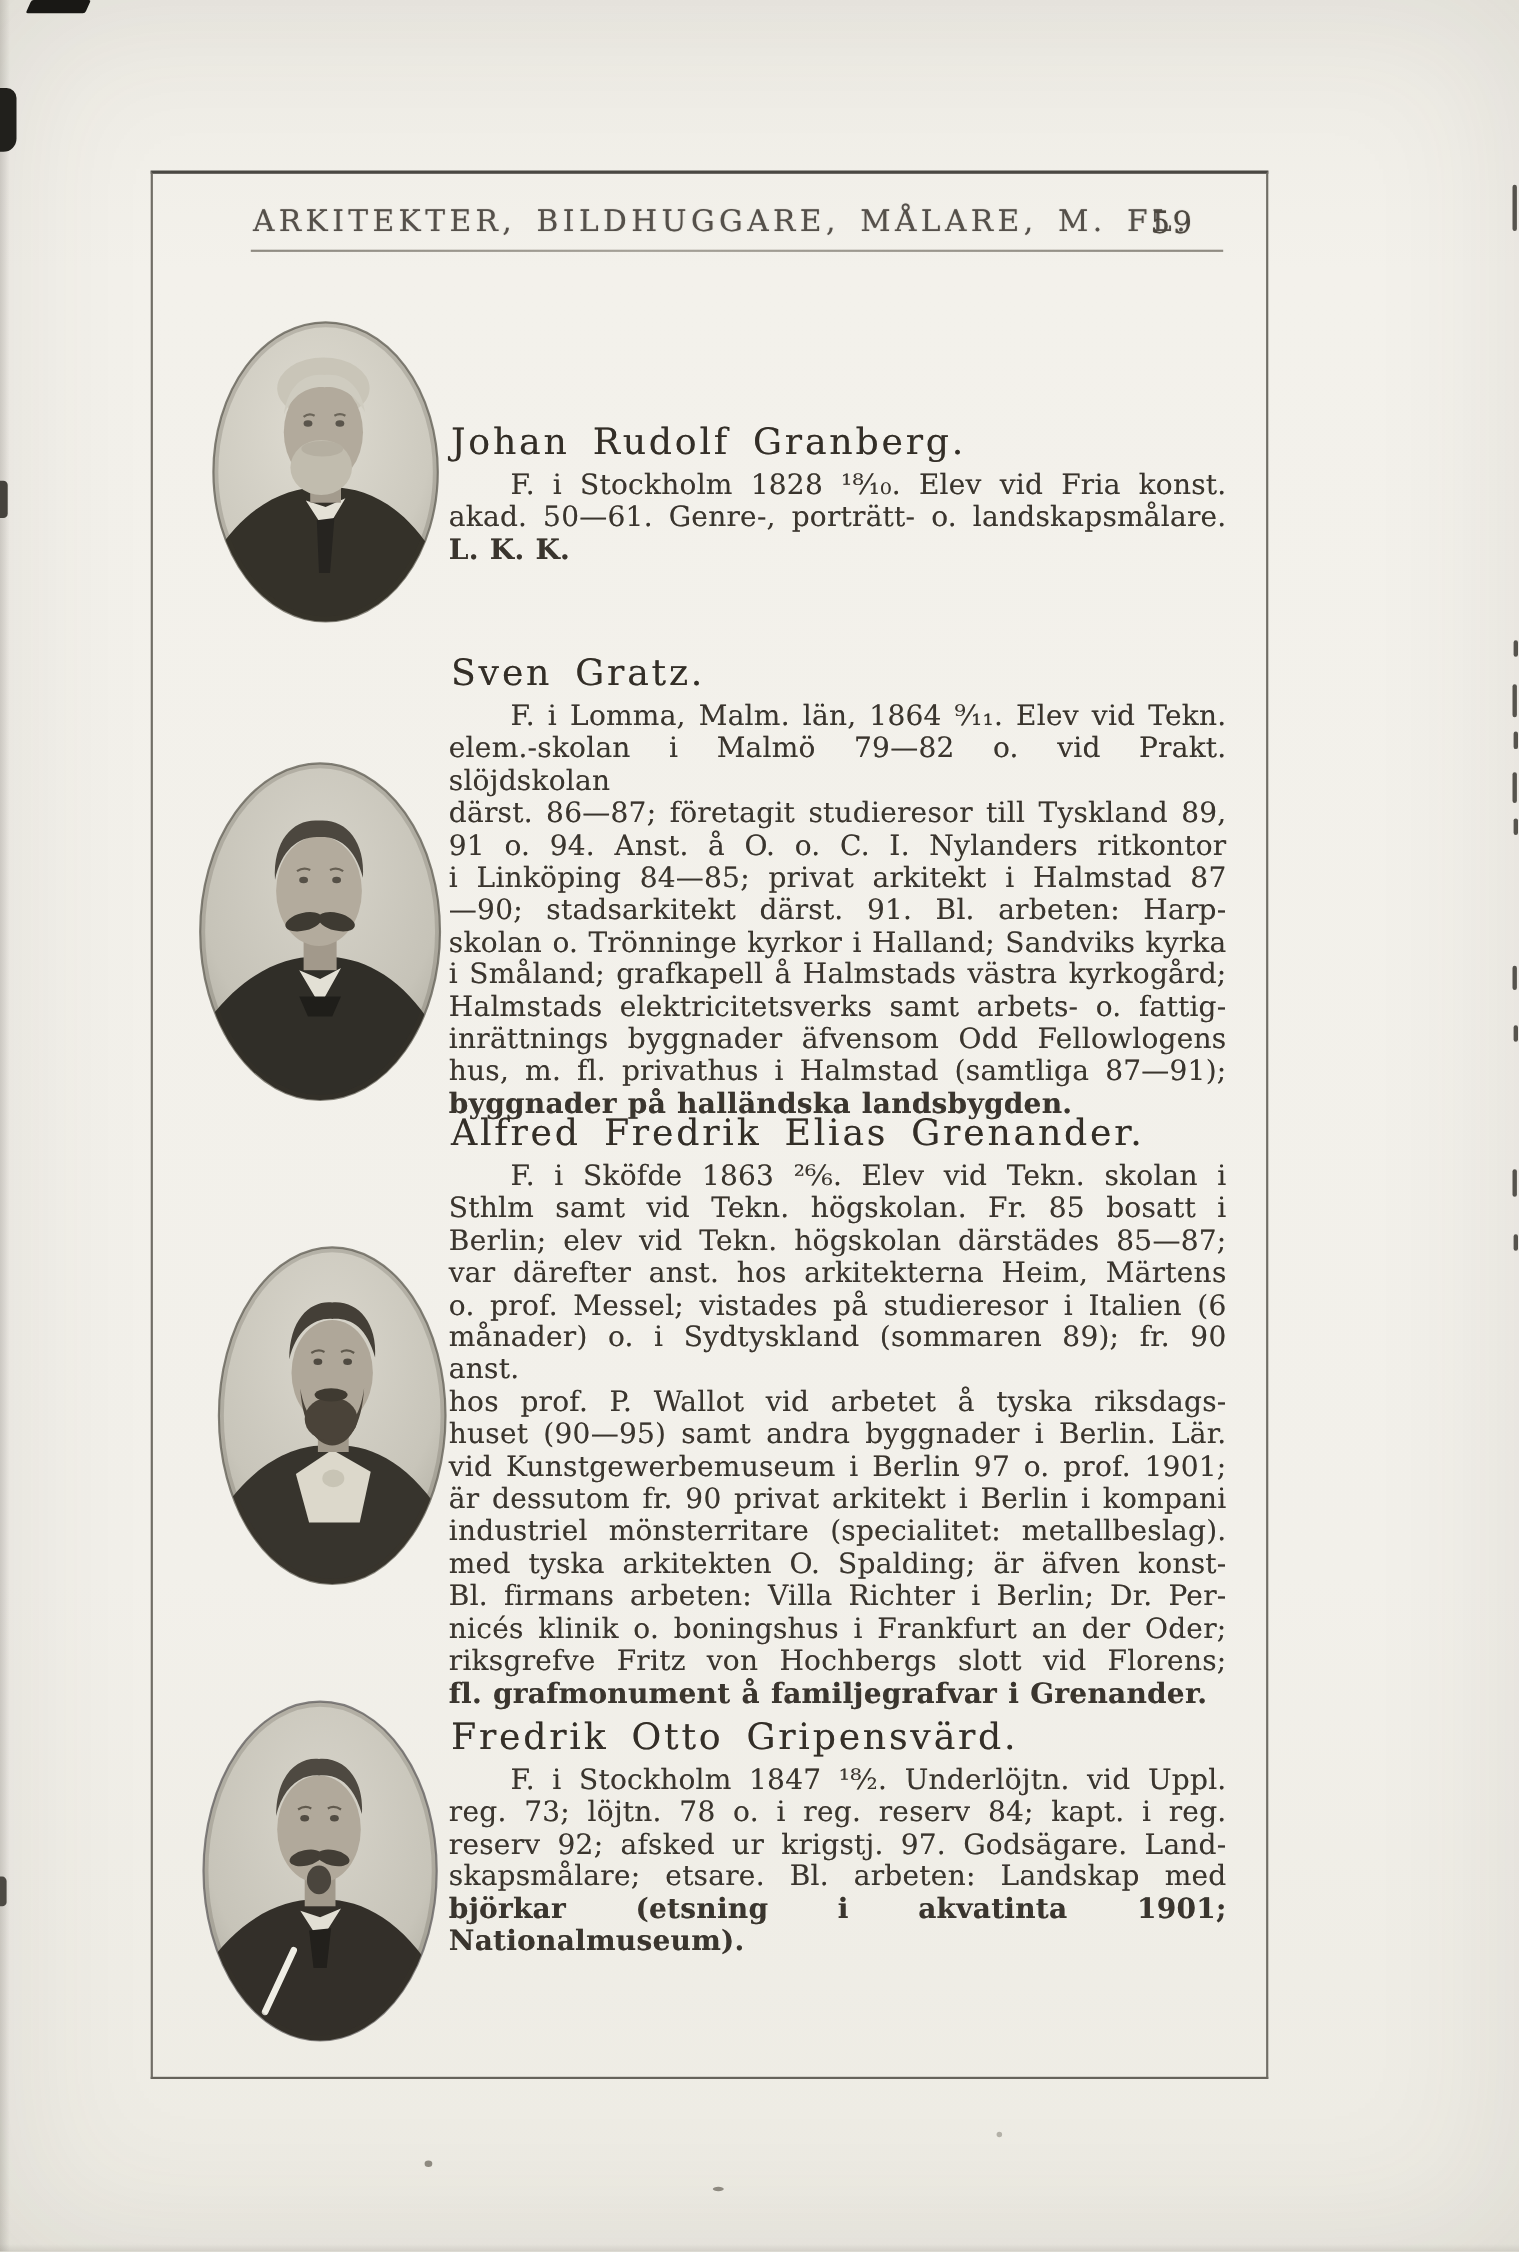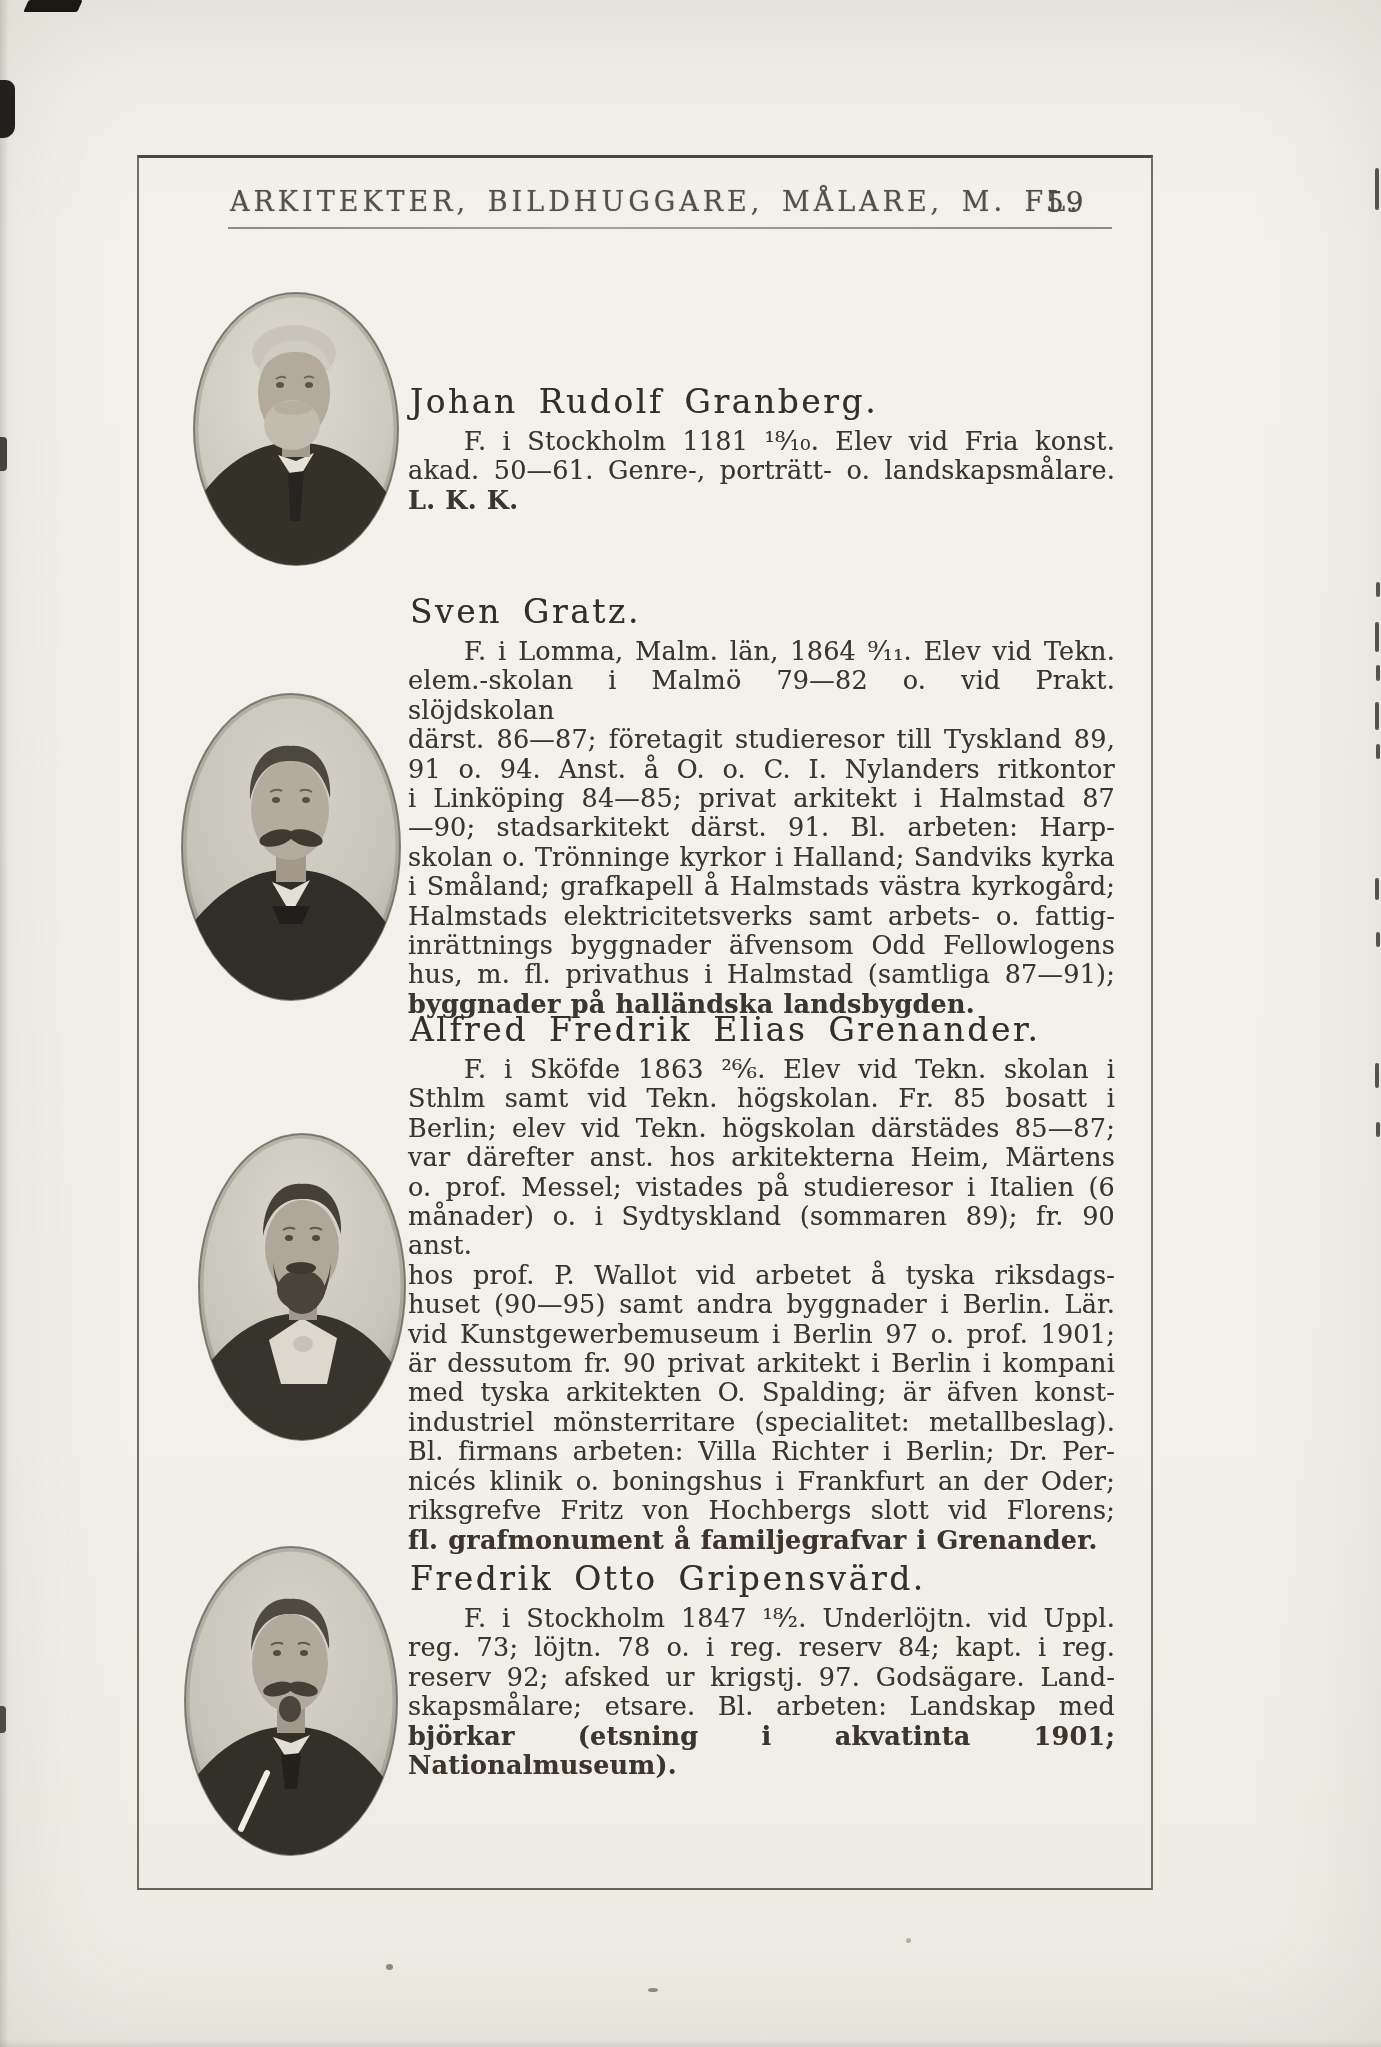--- a/index.html
+++ b/index.html
@@ -109,21 +109,21 @@
         <ellipse cx="101" cy="117" rx="19" ry="7" fill="#b5afa1"></ellipse>
         <ellipse cx="88" cy="94" rx="4" ry="3" fill="#5a554c"></ellipse>
         <ellipse cx="117" cy="94" rx="4" ry="3" fill="#5a554c"></ellipse>
         <path d="M84,88 q5,-4 10,-1 M112,87 q5,-3 10,0" stroke="#6b6559" stroke-width="2" fill="none"></path>
         <ellipse cx="104" cy="138" rx="101" ry="135" fill="none" stroke="rgba(60,55,45,.18)" stroke-width="7"></ellipse>
       </g>
     </svg>
     <div class="entry-text">
       <h2>Johan Rudolf Granberg.</h2>
       <div class="entry-body">
-          <div class="line first">F. i Stockholm 1181 ¹⁸⁄₁₀.  Elev vid Fria konst.</div>
+          <div class="line first">F. i Stockholm 1828 ¹⁸⁄₁₀.  Elev vid Fria konst.</div>
           <div class="line">akad. 50—61.  Genre-, porträtt- o. landskapsmålare.</div>
           <div class="line last">L. K. K.</div>
         </div>
     </div>
   </section>
 
   <section class="entry e2">
     <svg class="portrait" viewBox="0 0 222 311" aria-label="Oval photograph of a man with dark hair and a large moustache wearing a bow tie">
       <defs>
         <radialGradient id="g2" cx="50%" cy="32%" r="78%">
@@ -205,22 +205,22 @@
           <div class="line first">F. i Sköfde 1863 ²⁶⁄₆.  Elev vid Tekn. skolan i</div>
           <div class="line">Sthlm samt vid Tekn. högskolan.  Fr. 85 bosatt i</div>
           <div class="line">Berlin; elev vid Tekn. högskolan därstädes 85—87;</div>
           <div class="line">var därefter anst. hos arkitekterna Heim, Märtens</div>
           <div class="line">o. prof. Messel; vistades på studieresor i Italien (6</div>
           <div class="line">månader) o. i Sydtyskland (sommaren 89); fr. 90 anst.</div>
           <div class="line">hos prof. P. Wallot vid arbetet å tyska riksdags-</div>
           <div class="line">huset (90—95) samt andra byggnader i Berlin.  Lär.</div>
           <div class="line">vid Kunstgewerbemuseum i Berlin 97 o. prof. 1901;</div>
           <div class="line">är dessutom fr. 90 privat arkitekt i Berlin i kompani</div>
+          <div class="line">industriel mönsterritare (specialitet: metallbeslag).</div>
           <div class="line">med tyska arkitekten O. Spalding; är äfven konst-</div>
-          <div class="line">industriel mönsterritare (specialitet: metallbeslag).</div>
           <div class="line">Bl. firmans arbeten: Villa Richter i Berlin; Dr. Per-</div>
           <div class="line">nicés klinik o. boningshus i Frankfurt an der Oder;</div>
           <div class="line">riksgrefve Fritz von Hochbergs slott vid Florens;</div>
           <div class="line last">fl. grafmonument å familjegrafvar i Grenander.</div>
         </div>
     </div>
   </section>
 
   <section class="entry e4">
     <svg class="portrait" viewBox="0 0 217 312" aria-label="Oval photograph of a man with a moustache and goatee wearing a dark coat">

